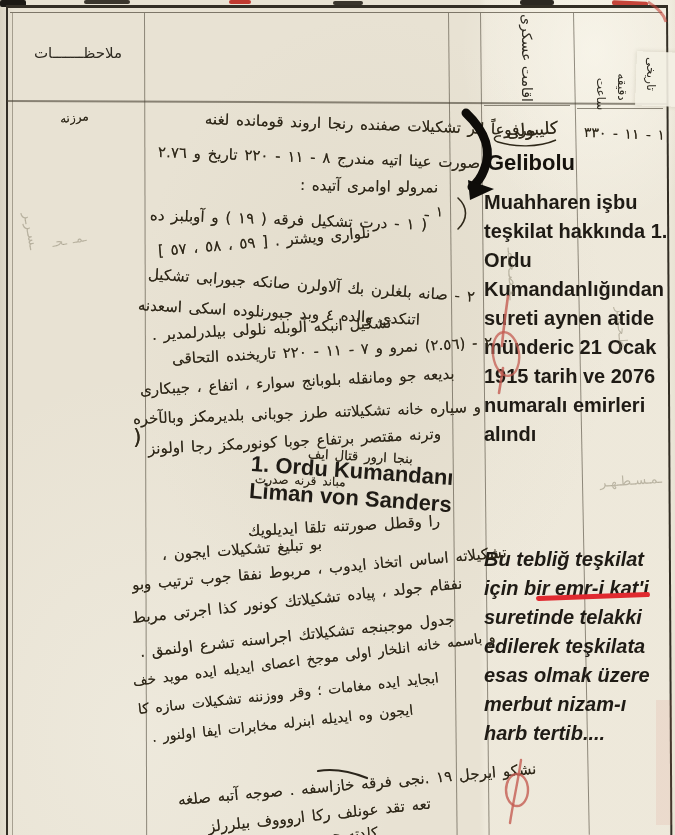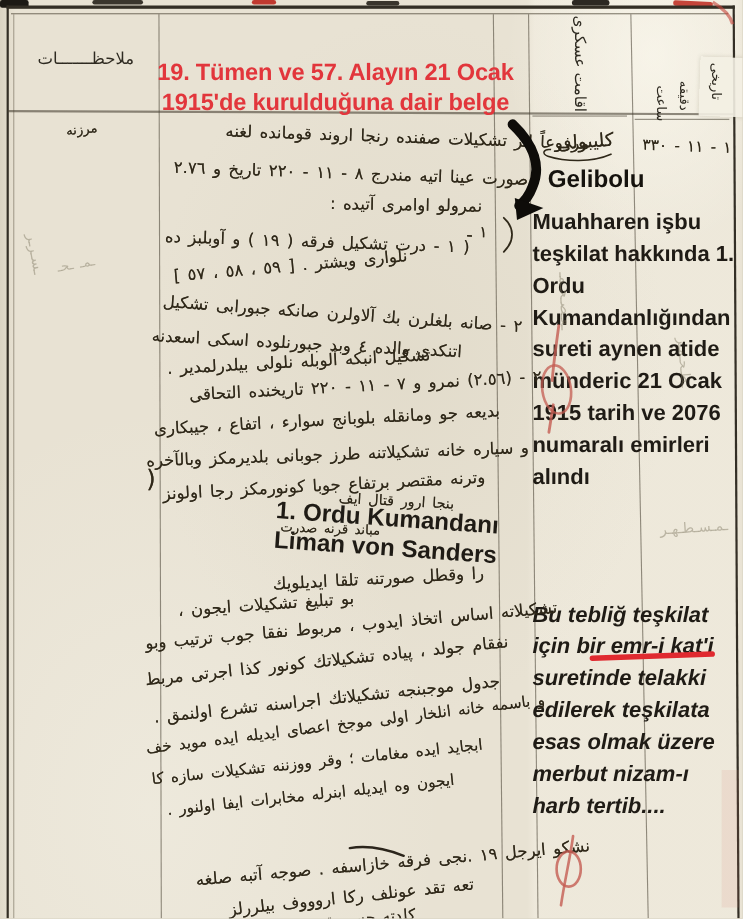--- a/index.html
+++ b/index.html
@@ -66,29 +66,25 @@
   <div class="hline" style="left:577px;top:108px;width:86px;"></div>
 
   <div class="tape" style="left:636px;top:52px;width:42px;height:54px;"></div>
 
   <div class="abs hdr-ar" dir="rtl" style="left:12px;top:44px;width:132px;text-align:center;font-size:15px;">ملاحظـــــــات</div>
   <div class="abs hdr-ar rot90" dir="rtl" style="left:527px;top:58px;font-size:14px;">اقامت عسكرى</div>
   <div class="abs hdr-ar rot90" dir="rtl" style="left:651px;top:74px;font-size:12px;">تاريخى</div>
   <div class="abs hdr-ar rot90" dir="rtl" style="left:622px;top:87px;font-size:12px;">دقيقه</div>
   <div class="abs hdr-ar rot90" dir="rtl" style="left:601px;top:94px;font-size:12px;">ساعت</div>
 
-  <div class="abs red-title" style="left:140px;top:53px;width:330px;">
-    <div>19. Tümen ve 57. Alayın 21 Ocak</div>
-    <div>1915'de kurulduğuna dair belge</div>
-  </div>
 
   <div class="abs hw" dir="rtl" style="left:584px;top:124px;font-size:14px;letter-spacing:2px;transform:rotate(2deg);">١ - ١١ - ٣٣٠</div>
 
   <div class="abs hw" dir="rtl" style="left:506px;top:121px;font-size:17px;transform:rotate(-4deg);">كليبولى</div>
-  <div class="abs gelibolu" style="left:498px;top:150px;text-align:center;">Gelibolu</div>
+  <div class="abs gelibolu" style="left:487px;top:150px;text-align:center;">Gelibolu</div>
 
   <div class="abs blk" style="left:484px;top:188px;width:198px;">Muahharen işbu teşkilat hakkında 1. Ordu Kumandanlığından sureti aynen atide münderic 21 Ocak 1915 tarih ve 2076 numaralı emirleri alındı</div>
 
   <div class="abs sig" style="left:252px;top:450px;">
     <div>1. Ordu Kumandanı</div>
     <div>Liman von Sanders</div>
   </div>
 
   <div class="abs blk" style="left:484px;top:545px;width:182px;font-style:italic;">Bu tebliğ teşkilat için bir emr-i kat'i suretinde telakki edilerek teşkilata esas olmak üzere merbut nizam-ı harb tertib....</div>
   <div class="redline" style="left:536px;top:594px;width:114px;height:5px;"></div>

